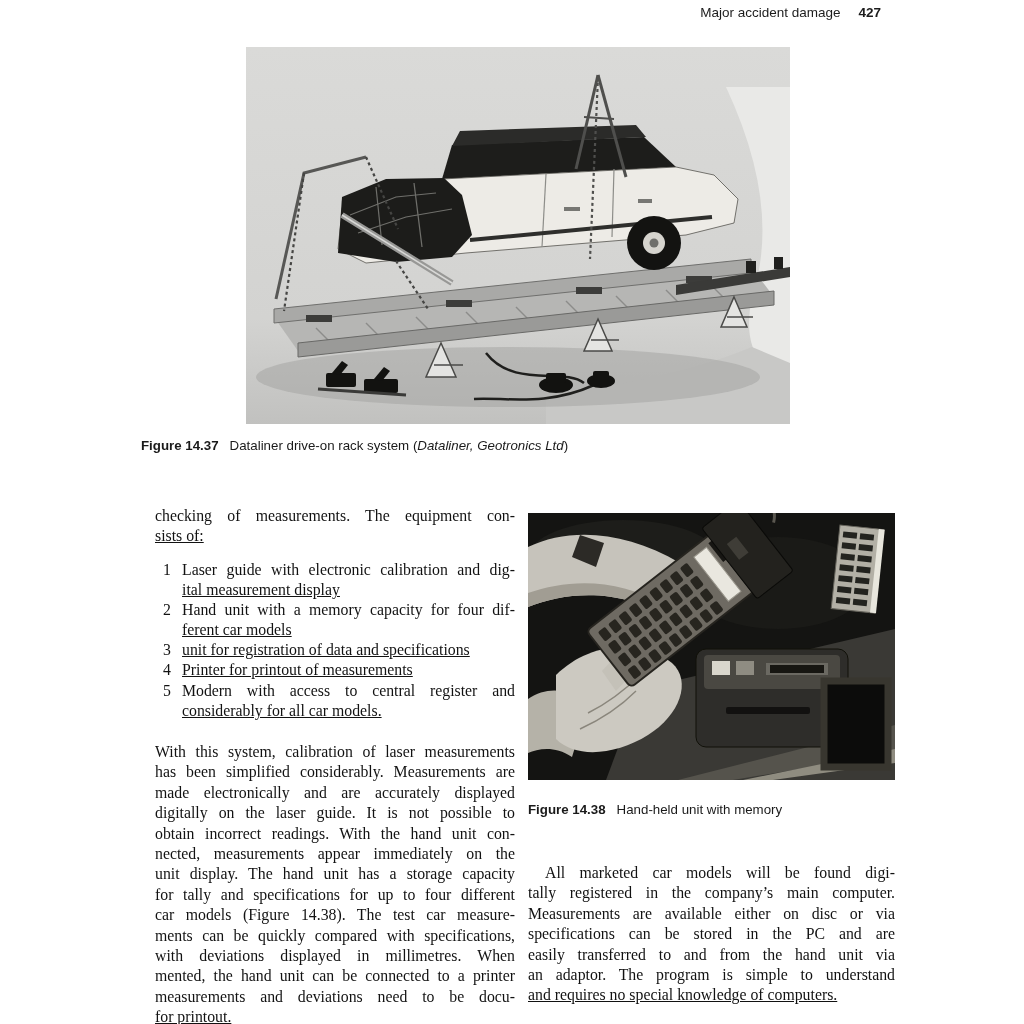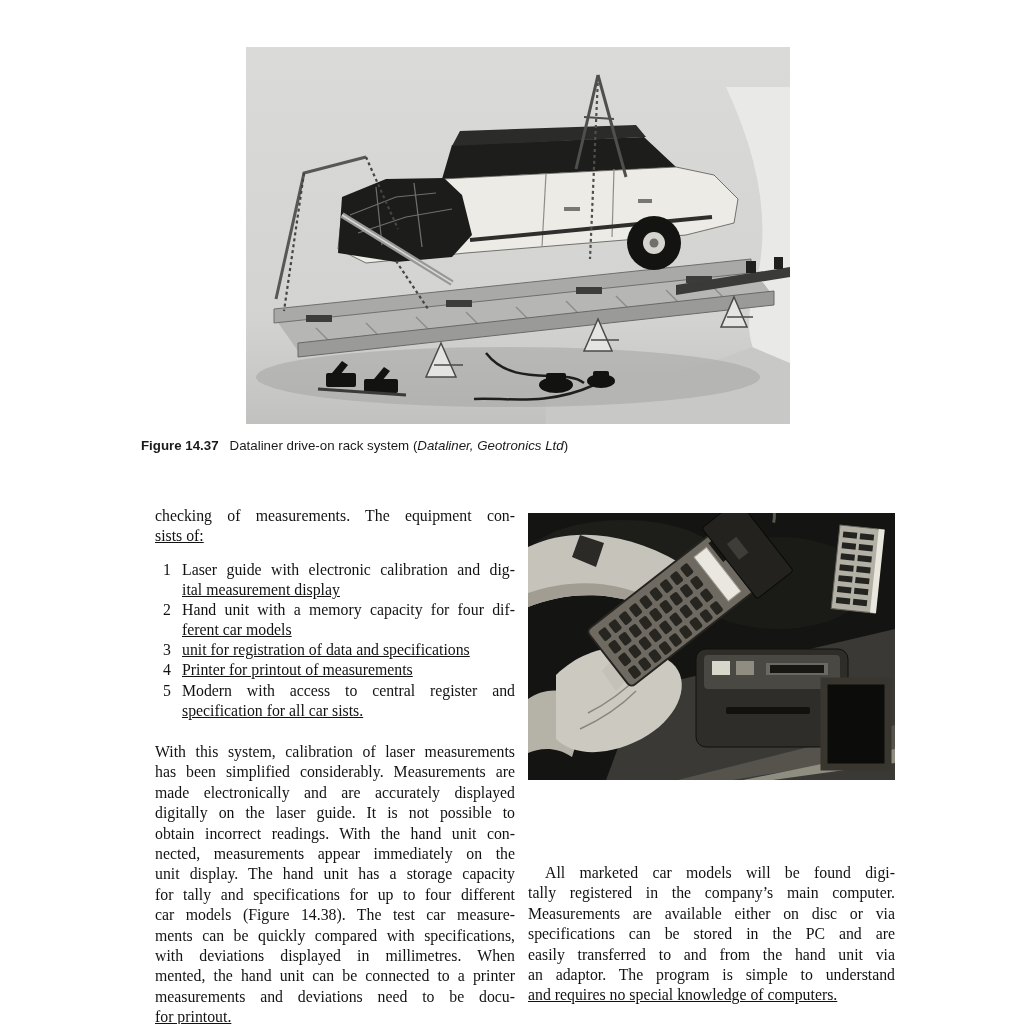--- a/index.html
+++ b/index.html
@@ -34,20 +34,23 @@
   .ln{text-align:justify;text-align-last:justify;white-space:normal;}
   .ln.last{text-align:left;text-align-last:auto;text-decoration:underline;}
   .li{position:relative;padding-left:27px;}
   .li .num{position:absolute;left:8px;top:0;}
 </style>
 </head>
 <body>
 
 <div class="page">
 
+  <div class="runhead">
+    <span>Major accident damage</span><span class="pagenum">427</span>
+  </div>
 
   <div class="photo" id="photo1">
     <svg viewBox="0 0 544 377" width="544" height="377">
       <defs>
         <linearGradient id="floorg" x1="0" y1="0" x2="0" y2="1">
           <stop offset="0" stop-color="#dadad8"></stop>
             <stop offset="0.72" stop-color="#d3d3d1"></stop>
             <stop offset="1" stop-color="#c1c1bf"></stop>
         </linearGradient>
       </defs>
@@ -172,21 +175,21 @@
         <span class="num">3</span>
         <div class="ln last">unit for registration of data and specifications</div>
       </div>
       <div class="li">
         <span class="num">4</span>
         <div class="ln last">Printer for printout of measurements</div>
       </div>
       <div class="li">
         <span class="num">5</span>
         <div class="ln">Modern with access to central register and</div>
-        <div class="ln last">specification for all car sists.</div>
+        <div class="ln last">considerably for all car models.</div>
       </div>
     </div>
   <div class="tblock" id="leftpara">
       <div class="ln">With this system, calibration of laser measurements</div>
       <div class="ln">has been simplified considerably. Measurements are</div>
       <div class="ln">made electronically and are accurately displayed</div>
       <div class="ln">digitally on the laser guide. It is not possible to</div>
       <div class="ln">obtain incorrect readings. With the hand unit con-</div>
       <div class="ln">nected, measurements appear immediately on the</div>
       <div class="ln">unit display. The hand unit has a storage capacity</div>
@@ -304,20 +307,21 @@
         <rect x="70" y="14" width="62" height="12" fill="#6b6962"></rect>
         <rect x="74" y="16" width="54" height="8" fill="#171612"></rect>
         <rect x="30" y="58" width="84" height="7" rx="2" fill="#121110"></rect>
       </g>
 
       <rect x="296" y="168" width="64" height="86" fill="#0c0c0b" stroke="#38362f" stroke-width="7"></rect>
     </svg>
   </div>
 
   <div class="caption" id="cap2">
+    <div><span class="cap-label">Figure 14.38</span><span>Hand-held unit with memory</span></div>
   </div>
 
   <div class="tblock" id="rightpara">
       <div class="ln" style="text-indent: 17px;">All marketed car models will be found digi-</div>
       <div class="ln">tally registered in the company’s main computer.</div>
       <div class="ln">Measurements are available either on disc or via</div>
       <div class="ln">specifications can be stored in the PC and are</div>
       <div class="ln">easily transferred to and from the hand unit via</div>
       <div class="ln">an adaptor. The program is simple to understand</div>
       <div class="ln last">and requires no special knowledge of computers.</div>

